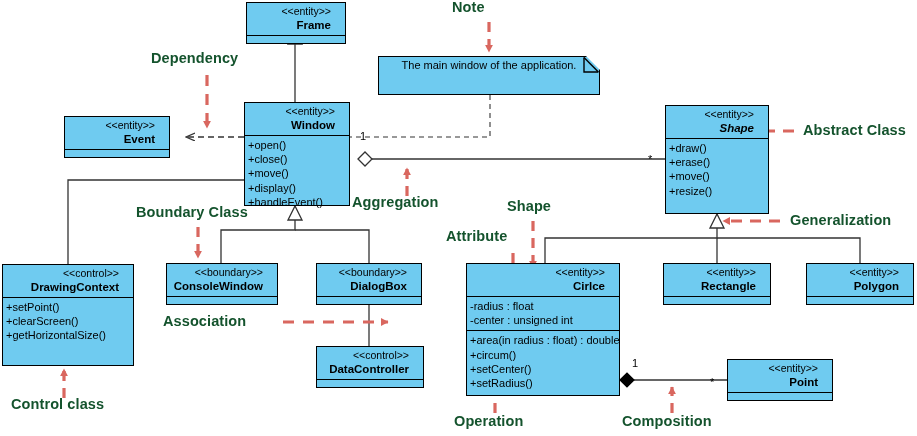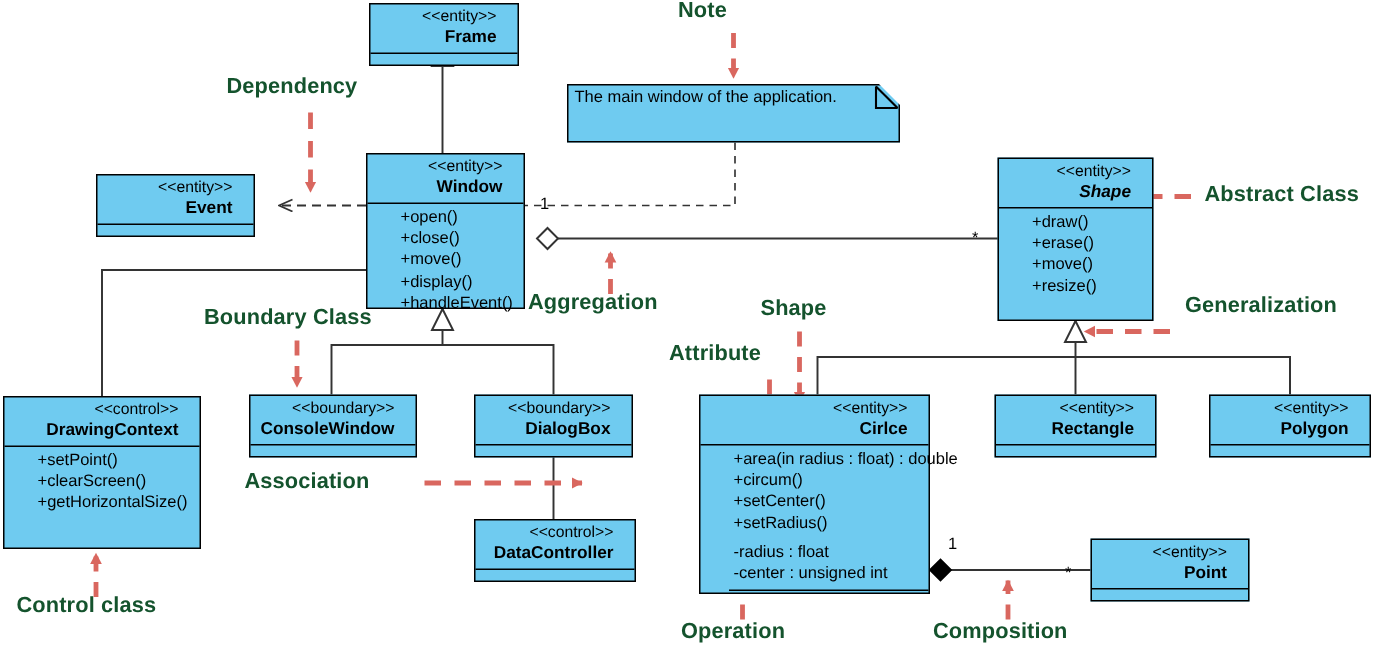--- a/index.html
+++ b/index.html
@@ -41,21 +41,20 @@
     display: block;
     font-size: 11.5px;
     font-weight: bold;
   }
   .uml-name.abstract {
     font-style: italic;
   }
   .uml-compartment {
     padding: 2px 3px 3px 3px;
     line-height: 1.30;
-    margin-left: 19px;
   }
   .uml-compartment.divided {
     border-bottom: 1.5px solid #000000;
   }
   .uml-compartment.empty {
     height: 12px;
     padding: 0;
   }
   .uml-member {
     display: block;
@@ -64,20 +63,21 @@
   }
   
   .uml-note {
     position: absolute;
     background: #6fcbf0;
     border: 1.5px solid #000000;
     box-sizing: border-box;
     font-size: 11px;
     color: #000;
     padding: 2px 4px;
+    text-align: center;
   }
   .note-fold {
     position: absolute;
     top: -1.5px;
     right: -1.5px;
     width: 0;
     height: 0;
     border-left: 15px solid transparent;
     border-top: 15px solid #ffffff;
   }
@@ -306,29 +306,29 @@
       <span class="uml-name">DataController</span>
     </div>
     <div class="uml-compartment empty"></div>
   </div>
 
   <div class="uml-class" style="left:466px; top:263px; width:154px; height:133px;">
     <div class="uml-head">
       <span class="uml-stereo">&lt;&lt;entity&gt;&gt;</span>
       <span class="uml-name">Cirlce</span>
     </div>
+    <div class="uml-compartment divided">
+      <span class="uml-member">-radius : float</span>
+      <span class="uml-member">-center : unsigned int</span>
+    </div>
     <div class="uml-compartment">
       <span class="uml-member">+area(in radius : float) : double</span>
       <span class="uml-member">+circum()</span>
       <span class="uml-member">+setCenter()</span>
       <span class="uml-member">+setRadius()</span>
-    </div>
-    <div class="uml-compartment divided">
-      <span class="uml-member">-radius : float</span>
-      <span class="uml-member">-center : unsigned int</span>
     </div>
   </div>
 
   <div class="uml-class" style="left:663px; top:263px; width:108px; height:42px;">
     <div class="uml-head">
       <span class="uml-stereo">&lt;&lt;entity&gt;&gt;</span>
       <span class="uml-name">Rectangle</span>
     </div>
     <div class="uml-compartment empty"></div>
   </div>
@@ -366,21 +366,21 @@
   <span class="anno" style="left:452px; top:-1px;">Note</span>
 
   <span class="anno" style="left:151px; top:50px;">Dependency</span>
 
   <span class="anno" style="left:803px; top:122px;">Abstract Class</span>
 
   <span class="anno" style="left:352px; top:194px;text-align:right;">Aggregation</span>
 
   <span class="anno" style="left:507px; top:198px;">Shape</span>
 
-  <span class="anno" style="left:790px; top:196px;text-align:right;">Generalization</span>
+  <span class="anno" style="left:790px; top:212px;text-align:right;">Generalization</span>
 
   <span class="anno" style="left:136px; top:204px;">Boundary Class</span>
 
   <span class="anno" style="left:446px; top:228px;">Attribute</span>
 
   <span class="anno" style="left:163px; top:313px;">Association</span>
 
   <span class="anno" style="left:11px; top:396px;text-align:right;">Control class</span>
 
   <span class="anno" style="left:454px; top:413px;">Operation</span>

